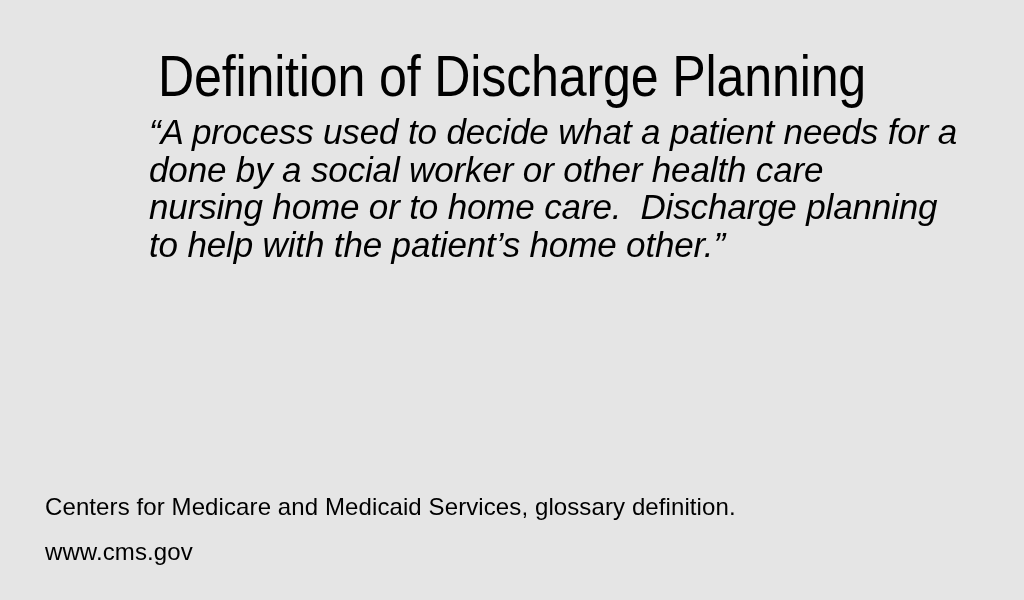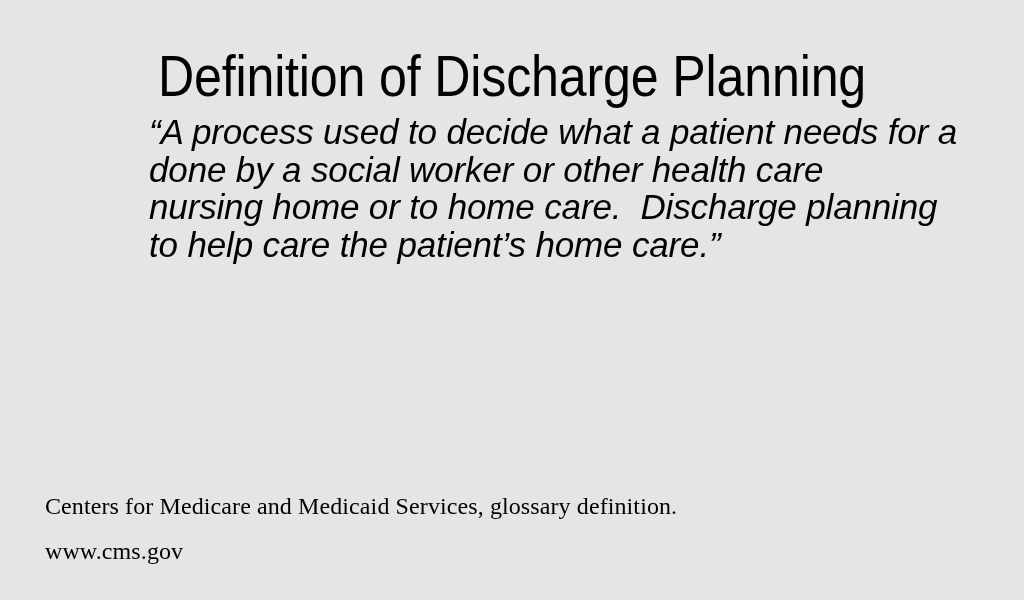--- a/index.html
+++ b/index.html
@@ -66,42 +66,42 @@
 
   
   .source-block {
     position: absolute;
     left: 45px;
     top: 484px;
     width: 940px;
   }
 
   .source-line {
-    font-family: Liberation Serif, serif;
+    font-family: Liberation Sans, sans-serif;
     font-style: normal;
     font-weight: 400;
     font-size: 24px;
     line-height: 45px;
     color: #000000;
     white-space: pre;
     letter-spacing: 0.1px;
   }
 </style>
 </head>
 <body>
 
 <div class="slide">
 
   <h1 class="slide-title">Definition of Discharge Planning</h1>
 
   <div class="quote-block">
     <div class="quote-line">“A process used to decide what a patient needs for a</div>
     <div class="quote-line">done by a social worker or other health care</div>
     <div class="quote-line">nursing home or to home care.  Discharge planning</div>
-    <div class="quote-line">to help care the patient’s home care.”</div>
+    <div class="quote-line">to help with the patient’s home other.”</div>
   </div>
 
   <div class="source-block">
     <div class="source-line">Centers for Medicare and Medicaid Services, glossary definition.</div>
     <div class="source-line">www.cms.gov</div>
   </div>
 
 </div>
 
 </body></html>

